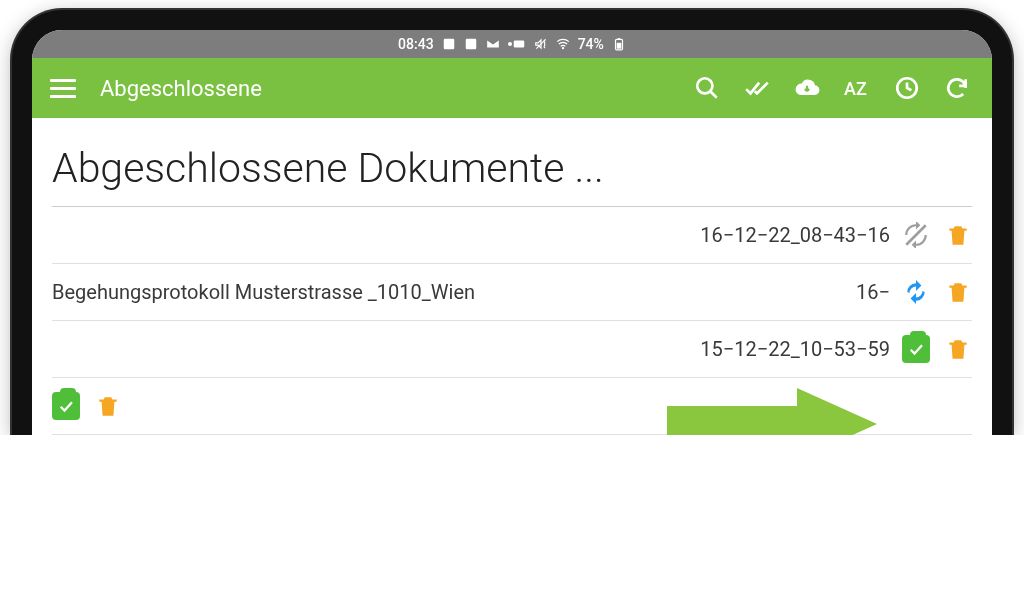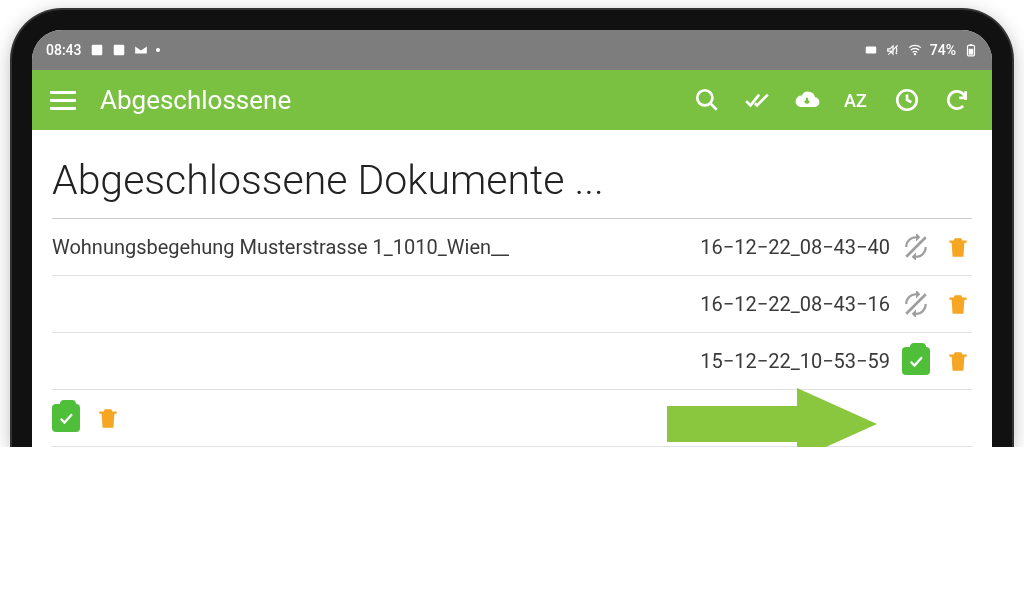--- a/index.html
+++ b/index.html
@@ -32,39 +32,39 @@
   }
   .notch{
     position:absolute;top:-14px;left:50%;transform:translateX(-50%);
     width:120px;height:8px;background:#000;border-radius:4px;
   }
 
   
   .statusbar{
     background:var(--statusbar);
     color:#fff;
-    height:40px;
-    display:flex;align-items:center;justify-content:space-between;
+    height:28px;
+    display:flex;align-items:center;justify-content:center;
     padding:0 14px;
     font-size:14px;font-weight:500;
   }
   .statusbar .left,.statusbar .right{display:flex;align-items:center;gap:8px;}
   .statusbar .ico{width:14px;height:14px;display:inline-flex;align-items:center;justify-content:center;}
   .statusbar svg{width:14px;height:14px;fill:#fff;}
 
   
   .appbar{
     background:var(--green);
     color:#fff;
     height:60px;
     display:flex;align-items:center;
     padding:0 18px;
     gap:20px;
   }
-  .appbar .title{font-size:26px;font-weight:400;}
+  .appbar .title{font-size:22px;font-weight:400;}
   .appbar .spacer{flex:1;}
   .appbar .action{width:30px;height:30px;display:flex;align-items:center;justify-content:flex-start;cursor:pointer;}
   .appbar .action svg{width:26px;height:26px;fill:#fff;stroke:#fff;}
   .appbar .az{font-size:18px;font-weight:500;color:#fff;}
   .hamburger{display:flex;flex-direction:column;gap:5px;}
   .hamburger span{width:26px;height:3px;background:#fff;border-radius:1px;}
 
   
   .content{padding:16px 20px 0 20px;}
   .page-title{font-size:41px;font-weight:300;color:#222;margin:10px 0 14px;}
@@ -195,44 +195,43 @@
           <path d="M20 12a8 8 0 10-2.3 5.6M20 4v6h-6" fill="none" stroke="#fff" stroke-width="2.5"></path>
         </svg>
     </div>
   </div>
 
   <div class="content">
     <div class="page-title">Abgeschlossene Dokumente ...</div>
     <div class="divider"></div>
     <div class="doc-list" id="doc-list">
         <div class="doc-row">
-          <div class="doc-name" style="white-space: pre-wrap;">Wohnungsbegehung Musterstrasse 1_1010_Wien__</div>
-          <div class="doc-date">16−12−22_08−43−40</div>
+          <div class="doc-date">16−12−22_08−43−16</div>
           <div class="doc-icons">
   <div class="row-btn sync-disabled">
     <svg viewBox="0 0 24 24">
       <path d="M4 12a8 8 0 018-8v3l4-4-4-4v3A10 10 0 002 12M20 12a8 8 0 01-8 8v-3l-4 4 4 4v-3a10 10 0 0010-10" fill="#9e9e9e" stroke="none"></path>
       <line x1="3" y1="21" x2="21" y2="3" stroke="#9e9e9e" stroke-width="2.5"></line>
     </svg>
   </div>
 
   <div class="row-btn trash">
     <svg viewBox="0 0 24 24">
       <path d="M6 7h12l-1 14H7L6 7zm3-3h6l1 2H8l1-2zM4 6h16v2H4z"></path>
     </svg>
   </div>
 </div>
         </div>
         <div class="doc-row">
-          <div class="doc-date">16−12−22_08−43−16</div>
-          <div class="doc-icons">
-  <div class="row-btn sync-disabled">
-    <svg viewBox="0 0 24 24">
-      <path d="M4 12a8 8 0 018-8v3l4-4-4-4v3A10 10 0 002 12M20 12a8 8 0 01-8 8v-3l-4 4 4 4v-3a10 10 0 0010-10" fill="#9e9e9e" stroke="none"></path>
-      <line x1="3" y1="21" x2="21" y2="3" stroke="#9e9e9e" stroke-width="2.5"></line>
+          <div class="doc-name" style="white-space: pre-wrap;">Begehungsprotokoll Musterstrasse _1010_Wien</div>
+          <div class="doc-date">16−</div>
+          <div class="doc-icons">
+  <div class="row-btn sync-active">
+    <svg viewBox="0 0 24 24">
+      <path d="M4 12a8 8 0 018-8V1l5 5-5 5V7a6 6 0 00-6 6M20 12a8 8 0 01-8 8v3l-5-5 5-5v4a6 6 0 006-6" fill="#2196f3" stroke="none"></path>
     </svg>
   </div>
 
   <div class="row-btn trash">
     <svg viewBox="0 0 24 24">
       <path d="M6 7h12l-1 14H7L6 7zm3-3h6l1 2H8l1-2zM4 6h16v2H4z"></path>
     </svg>
   </div>
 </div>
         </div>

